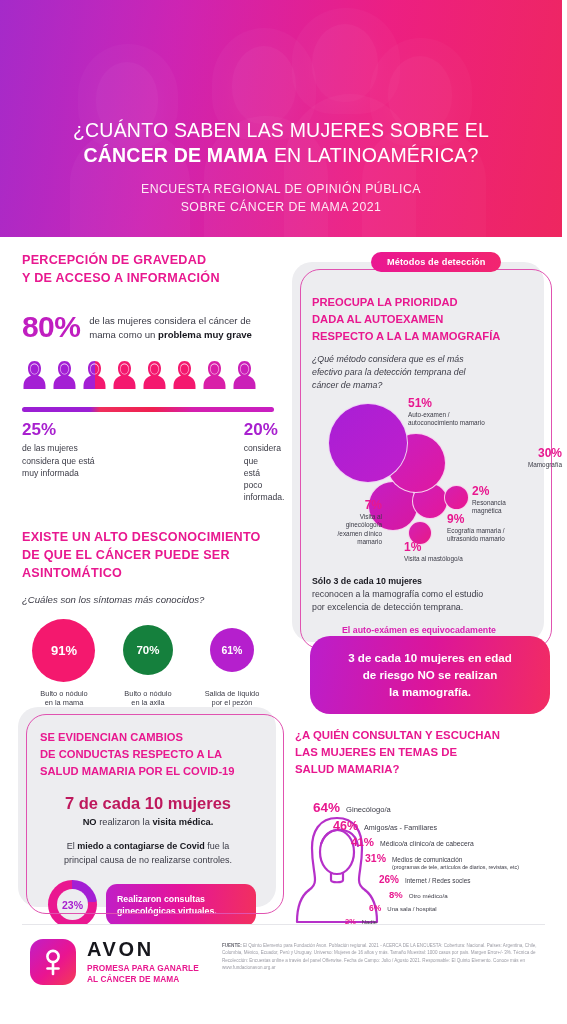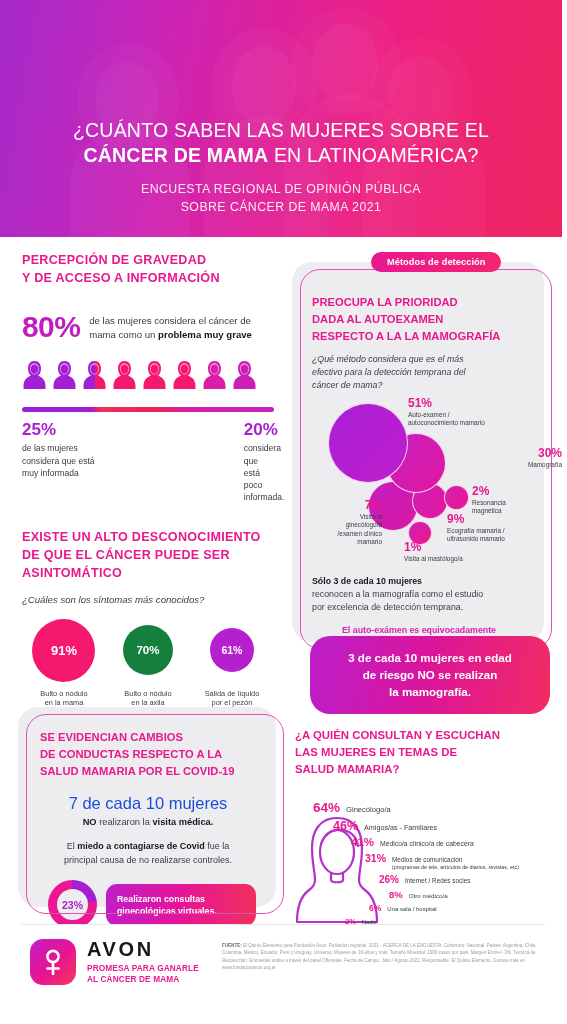--- a/index.html
+++ b/index.html
@@ -83,21 +83,21 @@
   .covid {
     position: absolute; left: 18px; top: 707px; width: 258px; height: 200px;
     background: #ededf0; border-radius: 20px;
   }
   .covid-outline {
     position: absolute; left: 26px; top: 714px; width: 258px; height: 200px;
     border: 1.4px solid #e052b0; border-radius: 20px; pointer-events: none;
   }
   .covid-in { position: relative; padding: 22px 20px 0 22px; }
   .covid-h { color: #e8188f; font-weight: 800; font-size: 11.2px; line-height: 1.5; }
-  .covid-big { margin-top: 15px; text-align: center; font-size: 16.5px; font-weight: 400; color: #1d4ed8; }
+  .covid-big { margin-top: 15px; text-align: center; font-size: 16.5px; font-weight: 700; color: #be185d; }
   .covid-sub { margin-top: 4px; text-align: center; font-size: 9.3px; color: #3b3b46; }
   .covid-sub b { font-weight: 800; color: #18181f; }
   .covid-p { margin-top: 13px; text-align: center; font-size: 9px; color: #3b3b46; line-height: 1.5; }
   .covid-p b { font-weight: 800; color: #18181f; }
   .covid-bot { display: flex; align-items: center; gap: 9px; margin-top: 13px; padding-left: 8px; }
   .donut { width: 49px; height: 49px; border-radius: 50%; position: relative; flex: 0 0 auto; }
   .donut-hole {
     position: absolute; left: 9px; top: 9px; width: 31px; height: 31px;
     border-radius: 50%; background: #ededf0;
     display: flex; align-items: center; justify-content: center;

